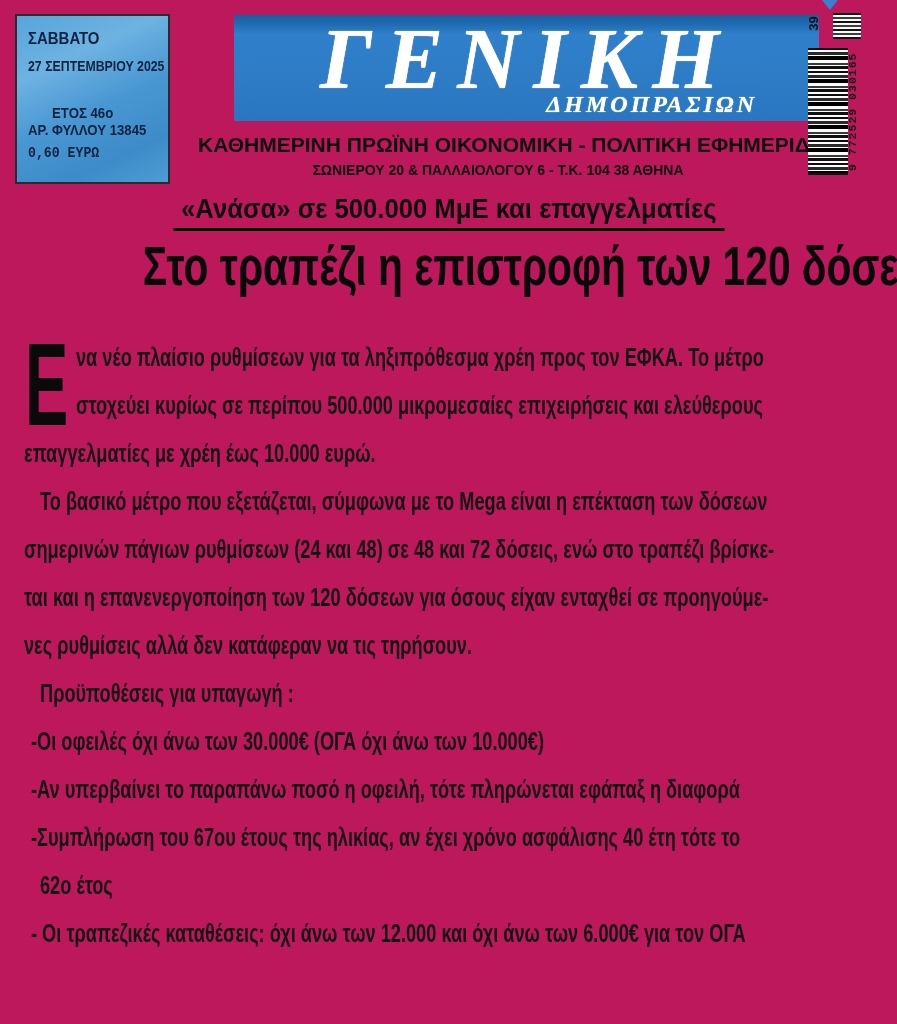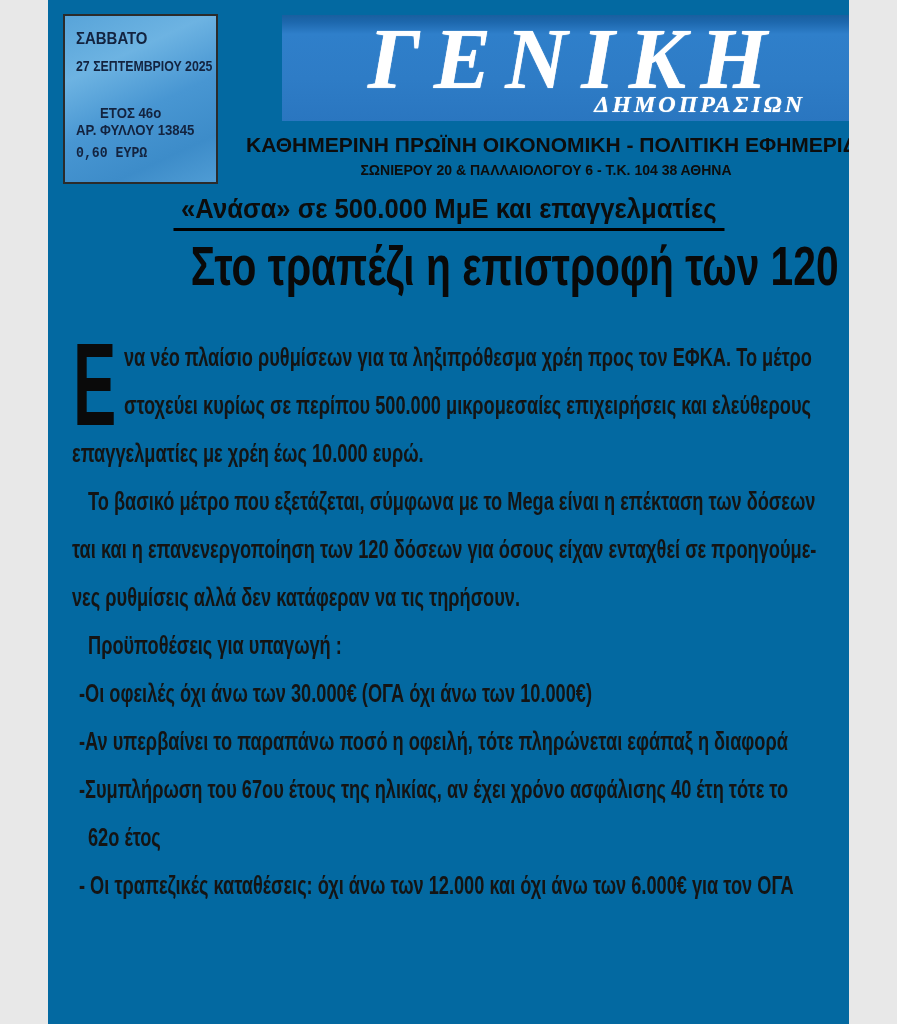--- a/index.html
+++ b/index.html
@@ -1,19 +1,19 @@
 <!DOCTYPE html>
 <html lang="el"><head>
 <meta charset="utf-8">
 <style>
   * { margin:0; padding:0; box-sizing:border-box; }
   html,body { background:#e8e8e8; }
   .page {
-    position:relative; width:801px; height:1024px; margin:0 auto;
-    background:#0369a1; overflow:hidden; color:#111;
+    position:relative; width:897px; height:1024px; margin:0 auto;
+    background:#be185d; overflow:hidden; color:#111;
     font-family:"Liberation Sans", sans-serif;
   }
 
   
   .infobox {
     position:absolute; left:15px; top:14px; width:155px; height:170px;
     background:linear-gradient(155deg,#58a4d9 0%,#6db3e2 28%,#4896d2 55%,#3d8cc9 80%,#4f9cd4 100%);
     border:2px solid #2b2b2b; padding:13px 10px 0 11px;
   }
   .infobox .ib-line {
@@ -143,20 +143,21 @@
   <div class="headline-wrap">
     <span class="headline">Στο τραπέζι η επιστροφή των 120 δόσεων</span>
   </div>
 
   <div class="article">
     <div class="dropcap">Ε</div>
     <div class="line ml"><span>να νέο πλαίσιο ρυθμίσεων για τα ληξιπρόθεσμα χρέη προς τον ΕΦΚΑ. Το μέτρο</span></div>
     <div class="line ml"><span>στοχεύει κυρίως σε περίπου 500.000 μικρομεσαίες επιχειρήσεις και ελεύθερους</span></div>
     <div class="line"><span>επαγγελματίες με χρέη έως 10.000 ευρώ.</span></div>
     <div class="line ind"><span>Το βασικό μέτρο που εξετάζεται, σύμφωνα με το Mega  είναι η επέκταση των δόσεων</span></div>
+    <div class="line"><span>σημερινών πάγιων ρυθμίσεων (24 και 48) σε 48 και 72 δόσεις, ενώ στο τραπέζι βρίσκε-</span></div>
     <div class="line"><span>ται και η επανενεργοποίηση των 120 δόσεων για όσους είχαν ενταχθεί σε προηγούμε-</span></div>
     <div class="line"><span>νες ρυθμίσεις αλλά δεν κατάφεραν να τις τηρήσουν.</span></div>
     <div class="line ind"><span>Προϋποθέσεις για υπαγωγή :</span></div>
     <div class="line bul"><span>-Οι οφειλές όχι άνω των 30.000€ (ΟΓΑ όχι άνω των 10.000€)</span></div>
     <div class="line bul"><span>-Αν υπερβαίνει το παραπάνω ποσό η οφειλή, τότε πληρώνεται εφάπαξ η διαφορά</span></div>
     <div class="line bul"><span>-Συμπλήρωση του 67ου έτους της ηλικίας, αν έχει χρόνο ασφάλισης 40 έτη τότε το</span></div>
     <div class="line ind"><span>62ο έτος</span></div>
     <div class="line bul"><span>- Οι τραπεζικές καταθέσεις: όχι άνω των 12.000 και όχι άνω των 6.000€ για τον ΟΓΑ</span></div>
   </div>
 

